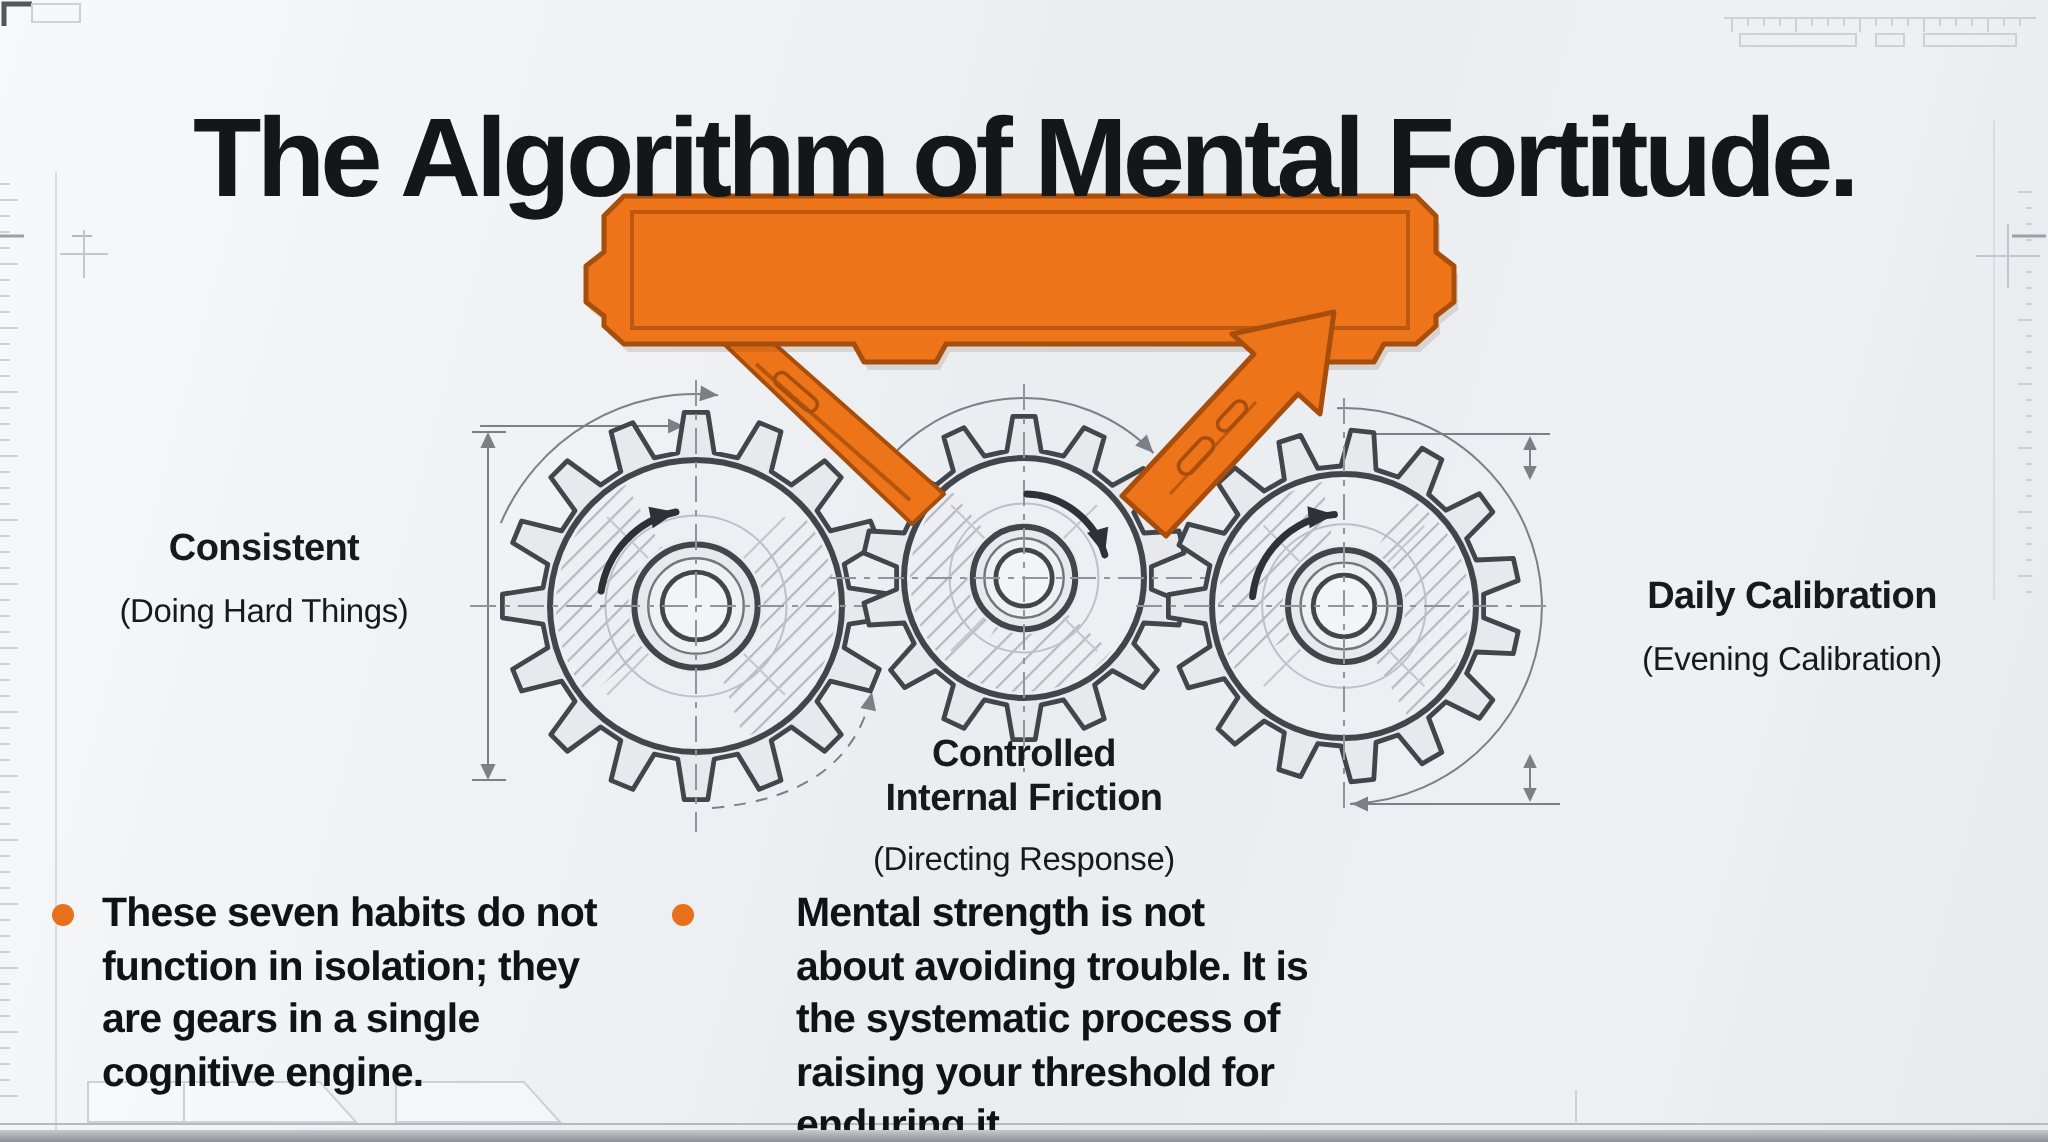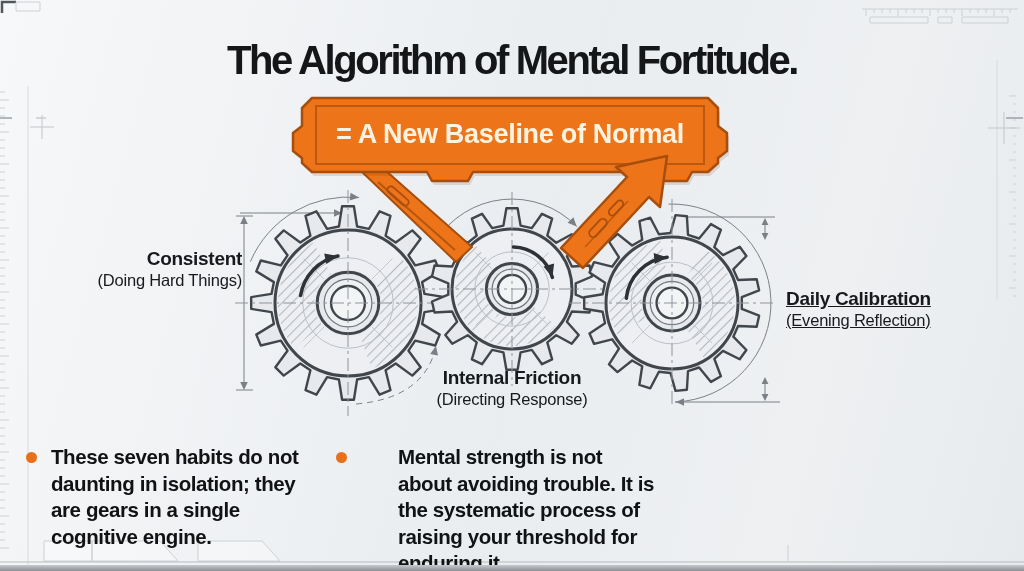--- a/index.html
+++ b/index.html
@@ -5,33 +5,33 @@
   html,body{margin:0;padding:0;background:#cfd3d7;}
   *{box-sizing:border-box;}
   .stage{
     position:relative;width:1024px;height:571px;overflow:hidden;
     background:linear-gradient(105deg,#f7f8f9 0%,#f1f3f5 22%,#eaedf0 52%,#eef0f2 78%,#e7eaed 100%);
     font-family:"Liberation Sans","DejaVu Sans",sans-serif;
   }
   svg.diagram{position:absolute;left:0;top:0;}
   .title{
     position:absolute;left:0;top:12px;width:1024px;text-align:center;
-    font-size:40px;font-weight:bold;letter-spacing:-2.4px;color:#141618;line-height:1.05;
+    font-size:56px;font-weight:bold;letter-spacing:-2.4px;color:#141618;line-height:1.05;
   }
   .banner-label{
     position:absolute;left:296px;top:97px;width:428px;height:75px;
     display:flex;align-items:center;justify-content:center;
     font-size:27px;font-weight:bold;letter-spacing:-0.3px;color:#fdf3e0;
   }
   .gear-label{position:absolute;color:#17191c;}
   .gear-label .big{font-size:19px;font-weight:bold;line-height:21.5px;letter-spacing:-0.3px;}
-  .gear-label .sub{font-size:16.5px;line-height:20px;letter-spacing:-0.2px;margin-top:0;}
-  .label-left{left:22px;top:248px;width:220px;text-align:right;}
+  .gear-label .sub{font-size:16.5px;line-height:20px;letter-spacing:-0.2px;margin-top:10px;}
+  .label-left{left:22px;top:264px;width:220px;text-align:center;}
   .label-middle{left:402px;top:367px;width:220px;text-align:center;}
-  .label-right{left:786px;top:288px;width:220px;text-align:left;text-decoration:underline;}
+  .label-right{left:786px;top:288px;width:220px;text-align:center;}
   .bullets{
     position:absolute;left:26px;top:444px;width:986px;
     display:flex;gap:14px;align-items:flex-start;
   }
   .bullet{display:flex;gap:14px;align-items:flex-start;}
   .bullet .dot{flex:0 0 auto;width:11px;height:11px;border-radius:50%;background:#e8701a;margin-top:8px;}
   .bullet .txt{
     font-size:20.5px;font-weight:bold;line-height:26.5px;letter-spacing:-0.4px;color:#101214;
   }
   .b1{width:296px;} .b1 .txt{width:268px;}
@@ -268,44 +268,42 @@
       <g>
         <polygon points="561,248 627,177 616,167 667,156 660,207 649,197 583,268" fill="#ed7419" stroke="#a84e0c" stroke-width="2.5" stroke-linejoin="round"></polygon>
         <rect x="-11" y="-4" width="22" height="8" rx="4" transform="translate(598,228) rotate(-47)" fill="none" stroke="#a84e0c" stroke-width="1.8"></rect>
         <rect x="-9" y="-3.5" width="18" height="7" rx="3.5" transform="translate(616,208) rotate(-47)" fill="none" stroke="#a84e0c" stroke-width="1.8"></rect>
         <line x1="585" y1="247" x2="628" y2="201" stroke="#a84e0c" stroke-width="1.6" opacity="0.7"></line>
       </g>
     </svg>
 
   <h1 class="title">The Algorithm of Mental Fortitude.</h1>
 
-  <div class="banner-label">
-    <span>= A New Baseline of Normal</span>
-  </div>
 
   <div class="gear-label label-left">
     <div class="big">Consistent</div>
     <div class="sub">(Doing Hard Things)</div>
   </div>
 
   <div class="gear-label label-middle">
+    <div class="big">Controlled</div>
     <div class="big">Internal Friction</div>
     <div class="sub">(Directing Response)</div>
   </div>
 
   <div class="gear-label label-right">
     <div class="big">Daily Calibration</div>
     <div class="big"></div>
-    <div class="sub">(Evening Reflection)</div>
+    <div class="sub">(Evening Calibration)</div>
   </div>
 
   <div class="bullets">
     <div class="bullet b1">
       <span class="dot"></span>
-      <span class="txt">These seven habits do not daunting in isolation; they are gears in a single cognitive engine.</span>
+      <span class="txt">These seven habits do not function in isolation; they are gears in a single cognitive engine.</span>
     </div>
     <div class="bullet b2">
       <span class="dot"></span>
       <span class="txt">Mental strength is not about avoiding trouble. It is the systematic process of raising your threshold for enduring it.</span>
     </div>
   </div>
 
   <div class="bottom-bar"></div>
 </div>
 

